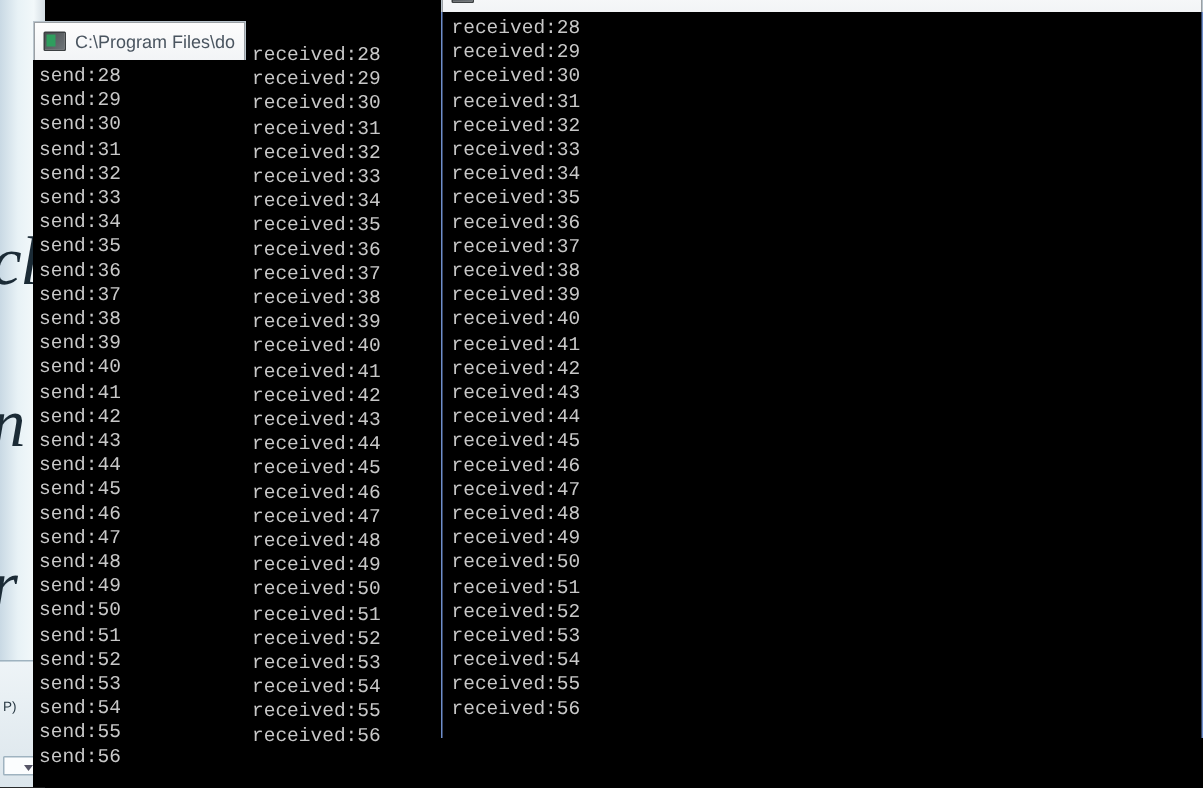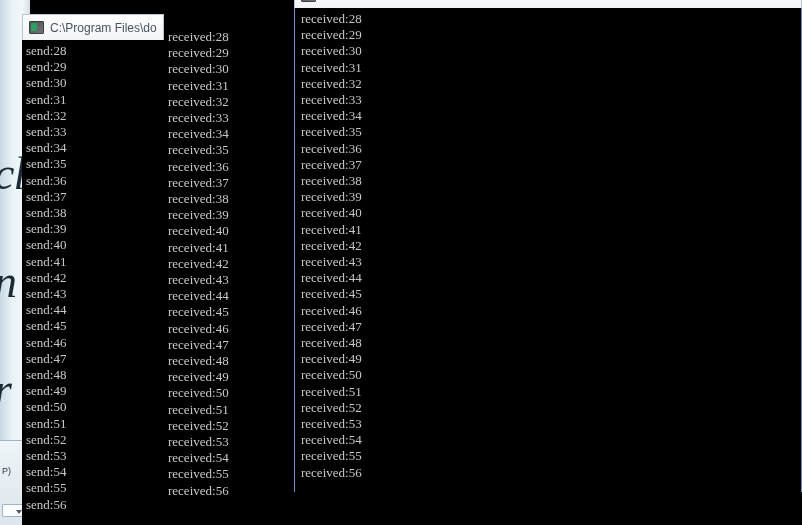--- a/index.html
+++ b/index.html
@@ -58,21 +58,21 @@
   .tb-icon:after{
     content:""; position:absolute; left:1px; top:1px; width:6px; height:8px;
     background:#2f9e5e;
   }
   .tb-title {
     font-family:"Liberation Sans", sans-serif;
     font-size:12px; color:#4a5560; overflow:hidden; white-space:nowrap;
   }
   .console-body {
     background:#000; color:#c8c8c8;
-    font-family:Liberation Serif, serif;
+    font-family:Liberation Mono, monospace;
     font-size:13px; line-height:16.2px;
     padding:3px 0 0 4px;
     overflow:hidden; white-space:pre;
   }
   .console-body .line { white-space:pre; }
 
   
   #win1 { left:22px; top:14px; width:142px; height:511px; }
   #win1 .titlebar { width:142px; }
   #win1 .console-body { width:142px; height:493px; }

